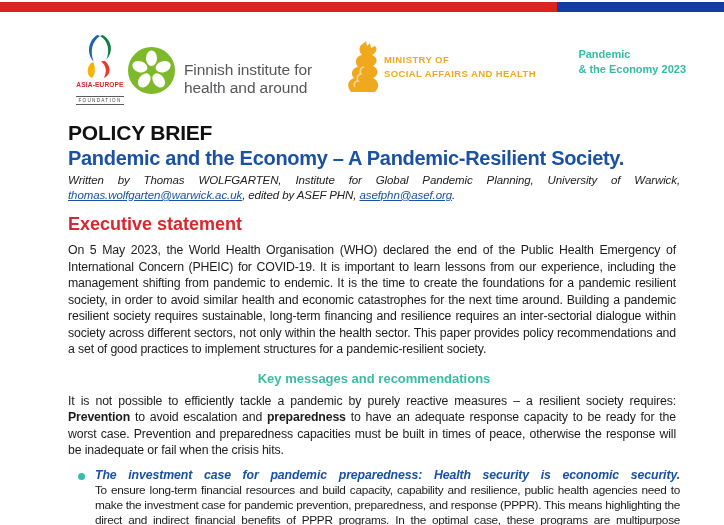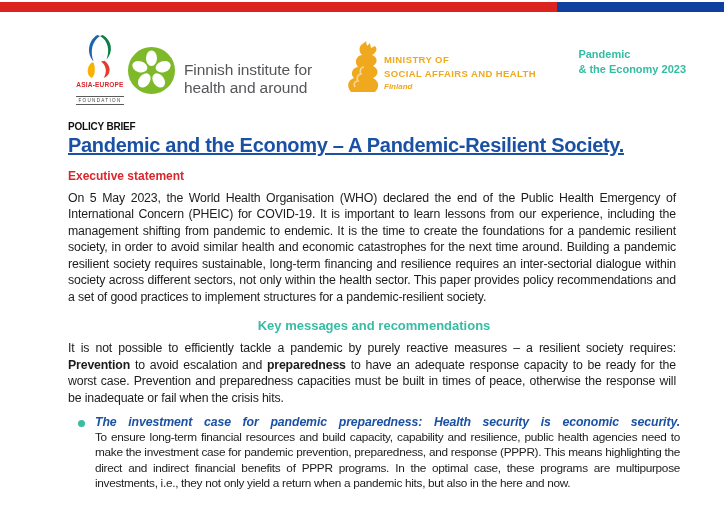--- a/index.html
+++ b/index.html
@@ -20,25 +20,25 @@
   .thl{position:absolute;left:128px;top:45px;display:flex;align-items:center;gap:9px;}
   .thl-text{font-size:15.5px;color:#56565A;line-height:1.13;letter-spacing:-0.1px;margin-top:16px;}
   .ministry{position:absolute;left:341px;top:40px;display:flex;gap:3px;}
   .ministry-text{margin-top:13px;color:#F0A81E;}
   .ministry-l1,.ministry-l2{font-size:9.5px;font-weight:bold;letter-spacing:.4px;line-height:1.45;}
   .ministry-l3{font-size:8px;font-weight:bold;font-style:italic;line-height:1.4;}
   .edition{position:absolute;right:38px;top:47px;color:#35BCA2;font-weight:bold;font-size:11px;line-height:1.35;}
 
   
   .content{position:absolute;left:68px;top:121px;width:612px;color:#1C1C1C;}
-  .kicker{font-size:10px;font-weight:bold;color:#101010;letter-spacing:-0.2px;margin:0;}
-  .title{font-size:20px;font-weight:bold;color:#1A51A4;letter-spacing:-0.3px;margin:2px 0 3px 0;text-decoration:underline;}
+  .kicker{font-size:21px;font-weight:bold;color:#101010;letter-spacing:-0.2px;margin:0;}
+  .title{font-size:20px;font-weight:bold;color:#1A51A4;letter-spacing:-0.3px;margin:2px 0 3px 0;}
   .byline{font-size:11.5px;font-style:italic;color:#222;text-align:justify;line-height:1.28;margin:0;letter-spacing:-0.1px;}
   .email-link{color:#1A51A4;text-decoration:underline;cursor:pointer;}
-  .h-red{font-size:12px;font-weight:bold;color:#D9272E;margin:12px 0 0 0;}
+  .h-red{font-size:18px;font-weight:bold;color:#D9272E;margin:12px 0 0 0;}
   .body-par{font-size:12.3px;line-height:1.34;text-align:justify;letter-spacing:-0.15px;margin:7px 4px 0 0;}
   .h-teal{font-size:13px;font-weight:bold;color:#38BDA3;margin:13px 0 0 0;text-align:center;}
   .bullet-item{display:flex;margin-top:9px;padding-left:10px;}
   .bullet-dot{flex:0 0 7px;width:7px;height:7px;border-radius:50%;background:#38BDA3;margin-top:5px;margin-right:10px;}
   .bullet-text{flex:1;}
   .bullet-head{display:block;font-size:12.3px;font-weight:bold;font-style:italic;color:#1A51A4;text-align:justify;text-align-last:justify;letter-spacing:-0.1px;}
   .bullet-body{display:block;font-size:11.8px;line-height:1.3;text-align:justify;letter-spacing:-0.3px;color:#1C1C1C;margin-top:1px;}
 </style>
 </head>
 <body>
@@ -81,37 +81,37 @@
     </div>
 
     <div class="ministry">
       <svg width="40" height="54" viewBox="0 0 40 54">
         <path d="M10 52 C5 46 7 40 13 38 C9 34 11 28 17 27 C13 22 15 16 21 15 C17 11 18 5 23 3 L25 1 L26 6 L29 3 L30 8 L34 6 C37 9 35 13 31 15 C37 17 37 23 32 26 C38 29 38 35 32 38 C38 41 39 47 34 52 Z" fill="#F0A81E"></path>
         <path d="M14 47 C12 44 14 41 17 41 C15 38 17 34 20 34 C18 31 20 27 23 27" stroke="#ffffff" stroke-width="1.6" fill="none" opacity="0.55"></path>
       </svg>
       <div class="ministry-text">
         <div class="ministry-l1">MINISTRY OF</div>
         <div class="ministry-l2">SOCIAL AFFAIRS AND HEALTH</div>
-        <div class="ministry-l3">Finland</div>
       </div>
     </div>
 
     <div class="edition">
       <div>Pandemic</div>
       <div>&amp; the Economy 2023</div>
     </div>
 
   </header>
 
   <main class="content">
 
     <div class="kicker">POLICY BRIEF</div>
 
     <h1 class="title">Pandemic and the Economy – A Pandemic-Resilient Society.</h1>
 
+    <p class="byline"><span>Written by Thomas WOLFGARTEN, Institute for Global Pandemic Planning, University of Warwick, </span><a class="email-link">thomas.wolfgarten@warwick.ac.uk</a><span>, edited by ASEF PHN, </span><a class="email-link">asefphn@asef.org</a><span>.</span></p>
 
     <h2 class="h-red">Executive statement</h2>
 
     <p class="body-par">On 5 May 2023, the World Health Organisation (WHO) declared the end of the Public Health Emergency of International Concern (PHEIC) for COVID-19. It is important to learn lessons from our experience, including the management shifting from pandemic to endemic. It is the time to create the foundations for a pandemic resilient society, in order to avoid similar health and economic catastrophes for the next time around. Building a pandemic resilient society requires sustainable, long-term financing and resilience requires an inter-sectorial dialogue within society across different sectors, not only within the health sector. This paper provides policy recommendations and a set of good practices to implement structures for a pandemic-resilient society.</p>
 
     <h3 class="h-teal">Key messages and recommendations</h3>
 
     <p class="body-par"><span>It is not possible to efficiently tackle a pandemic by purely reactive measures – a resilient society requires: </span><strong>Prevention</strong><span> to avoid escalation and </span><strong>preparedness</strong><span> to have an adequate response capacity to be ready for the worst case. Prevention and preparedness capacities must be built in times of peace, otherwise the response will be inadequate or fail when the crisis hits.</span></p>
 
     <div class="bullet-item">

